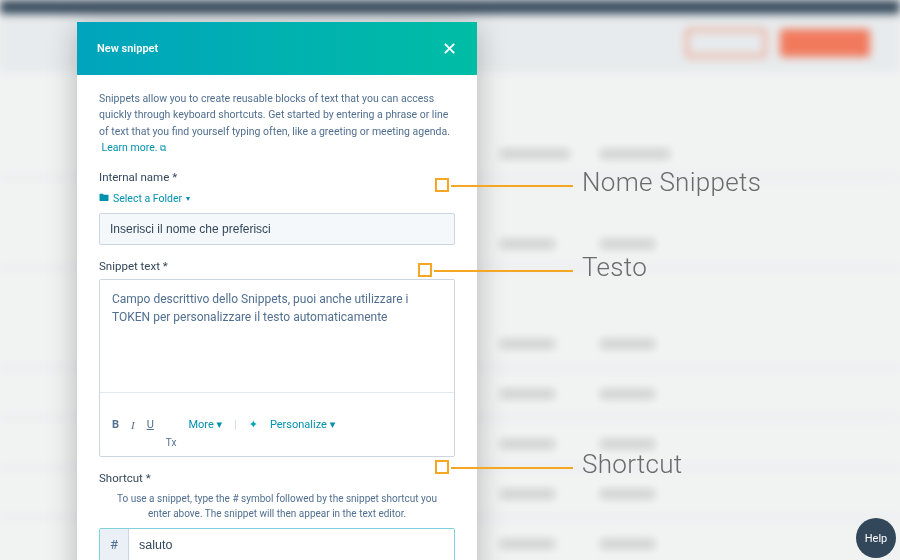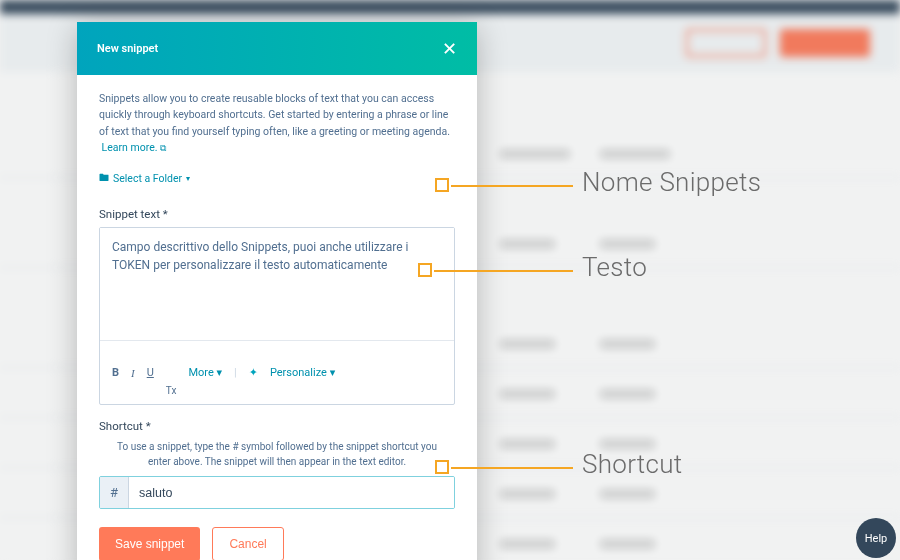--- a/index.html
+++ b/index.html
@@ -109,25 +109,27 @@
   <div class="modal-header">
     <div class="modal-title">New snippet</div>
     <div class="close-x">✕</div>
   </div>
   <div class="modal-body">
     <p class="intro">
       <span>Snippets allow you to create reusable blocks of text that you can access quickly through keyboard shortcuts. Get started by entering a phrase or line of text that you find yourself typing often, like a greeting or meeting agenda.</span>
       &nbsp;<span class="learn-link"><span>Learn more.</span> <span class="ext-icon">⧉</span></span>
     </p>
 
+    <div class="field-label">Internal name *</div>
     <div class="folder-row">
       <span class="folder-icon">🖿</span>
       <span>Select a Folder</span>
       <span class="caret">▾</span>
     </div>
+    <input class="text-input" type="text" value="Inserisci il nome che preferisci" style="">
 
     <div class="gap"></div>
 
     <div class="field-label">Snippet text *</div>
     <div class="rte">
       <div class="rte-text" contenteditable="true" style="">Campo descrittivo dello Snippets, puoi anche utilizzare i TOKEN per personalizzare il testo automaticamente</div>
       <div class="rte-toolbar">
         <span class="b">B</span>
         <span class="i">I</span>
         <span class="u">U</span>

